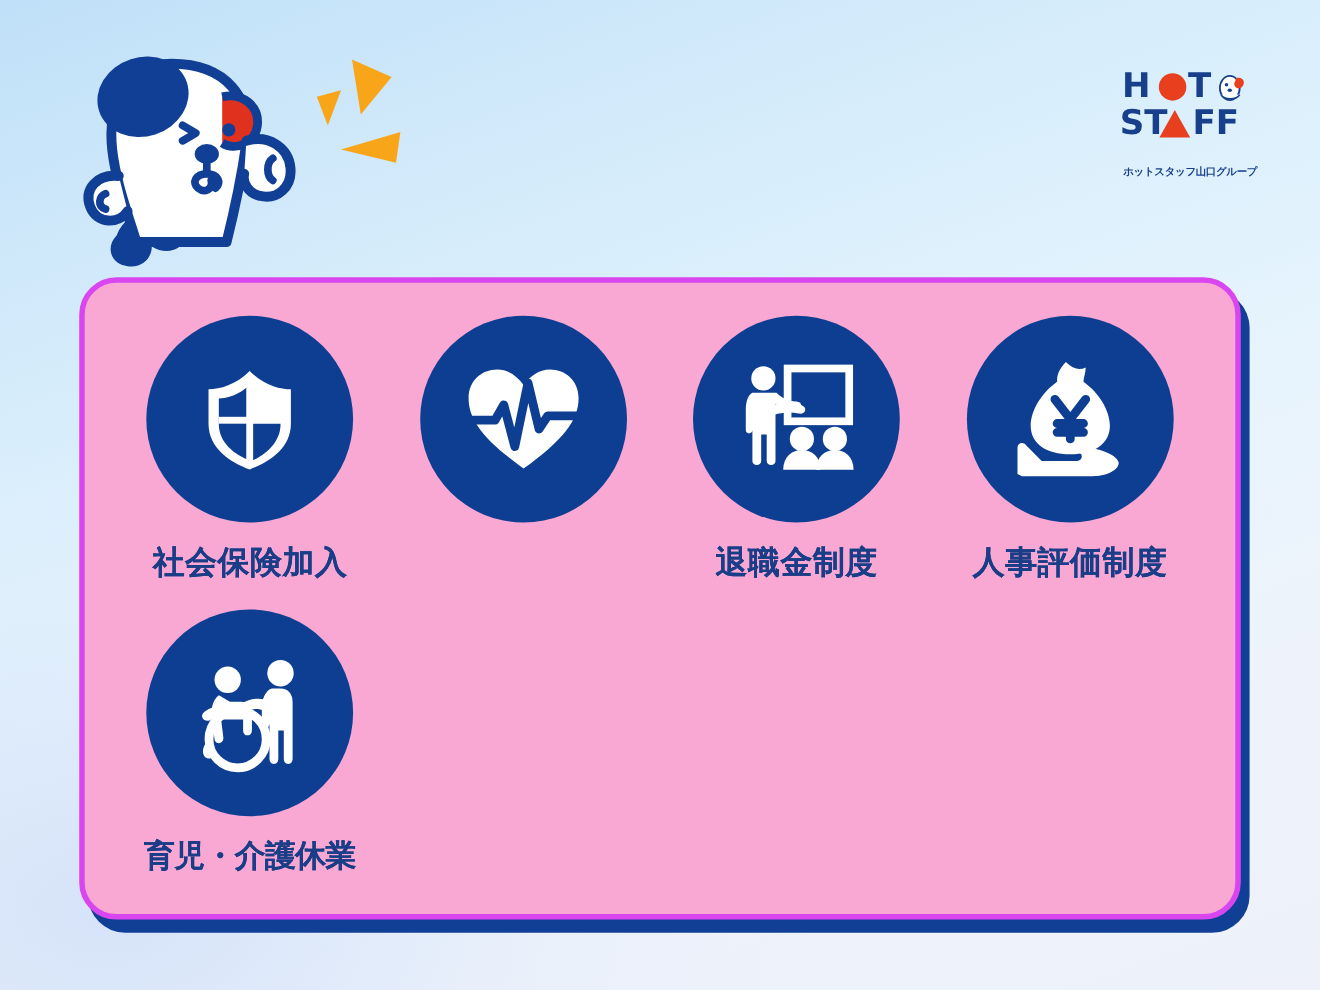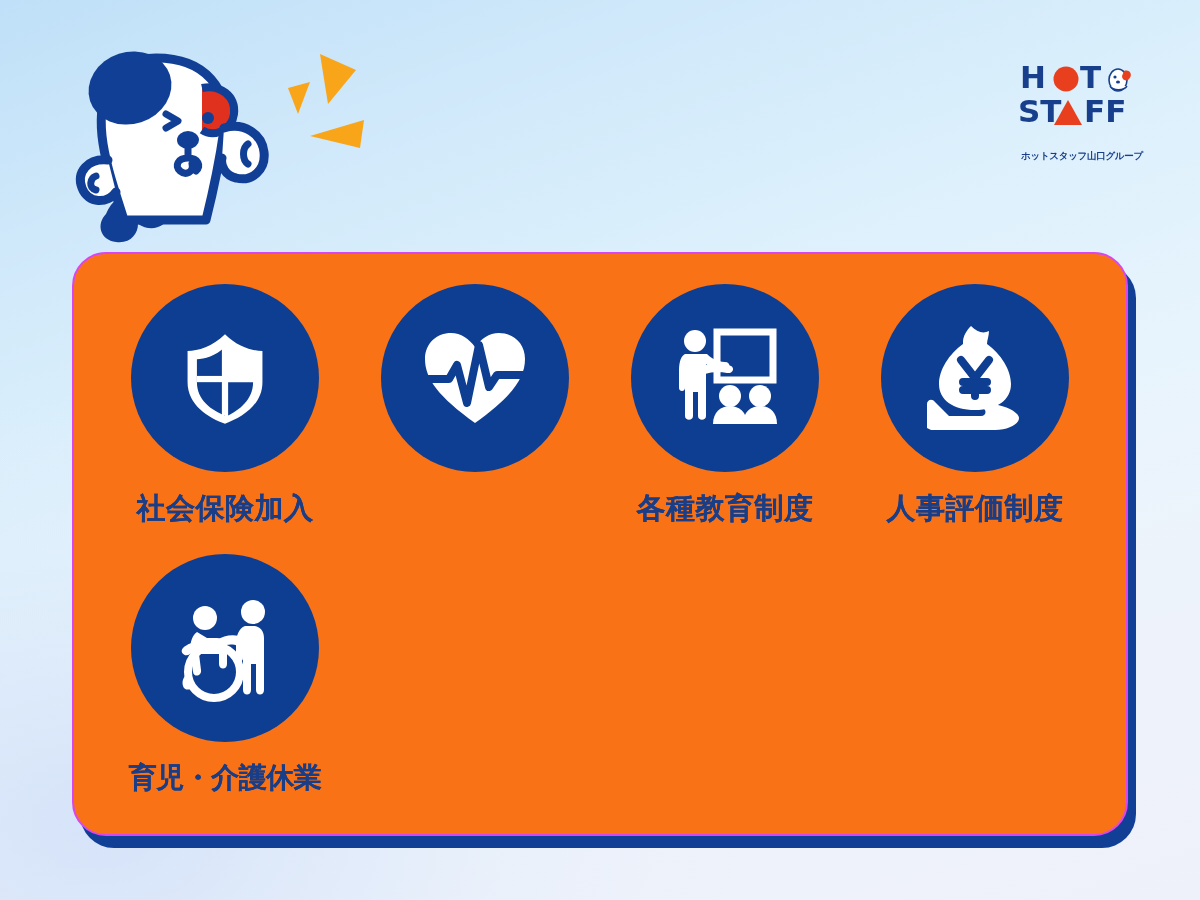--- a/index.html
+++ b/index.html
@@ -107,22 +107,22 @@
     left: 8px; top: 12px;
     width: 1056px; height: 584px;
     background: #123f96;
     border-radius: 34px;
   }
   .card {
     position: absolute;
     left: 0; top: 0;
     width: 1056px;
     height: 584px;
-    background: #f97316;
-    border: 2px solid #d946ef;
+    background: #f9a8d4;
+    border: 5px solid #d946ef;
     border-radius: 34px;
   }
 
   .grid {
     position: absolute;
     left: 0; top: 0;
     width: 100%;
     height: 100%;
     display: grid;
     grid-template-columns: repeat(4, 1fr);
@@ -274,21 +274,21 @@
 
             <path d="M34 44 C44 40 54 40 62 44 C66 46 64 52 58 51 C50 49 42 50 36 52 Z" fill="#ffffff"></path>
 
             <circle cx="61" cy="74" r="11" fill="#ffffff"></circle>
             <circle cx="91" cy="74" r="11" fill="#ffffff"></circle>
 
             <path d="M44 102 C44 90 52 84 61 84 C70 84 78 90 78 102 Z" fill="#ffffff"></path>
             <path d="M74 102 C74 90 82 84 91 84 C100 84 108 90 108 102 Z" fill="#ffffff"></path>
           </svg>
         </div>
-        <div class="cell-label">各種教育制度</div>
+        <div class="cell-label">退職金制度</div>
       </div>
 
 
       <div class="cell">
         <div class="badge">
           <svg width="112" height="112" viewBox="0 0 112 112" aria-hidden="true">
 
             <path d="M44 20 C44 14 48 8 52 4 C58 10 64 12 70 9 C70 14 68 18 68 22
                      C82 32 92 48 92 62 C92 78 78 88 56 88 C34 88 20 78 20 62 C20 48 30 32 44 22 Z" fill="#ffffff"></path>
 

